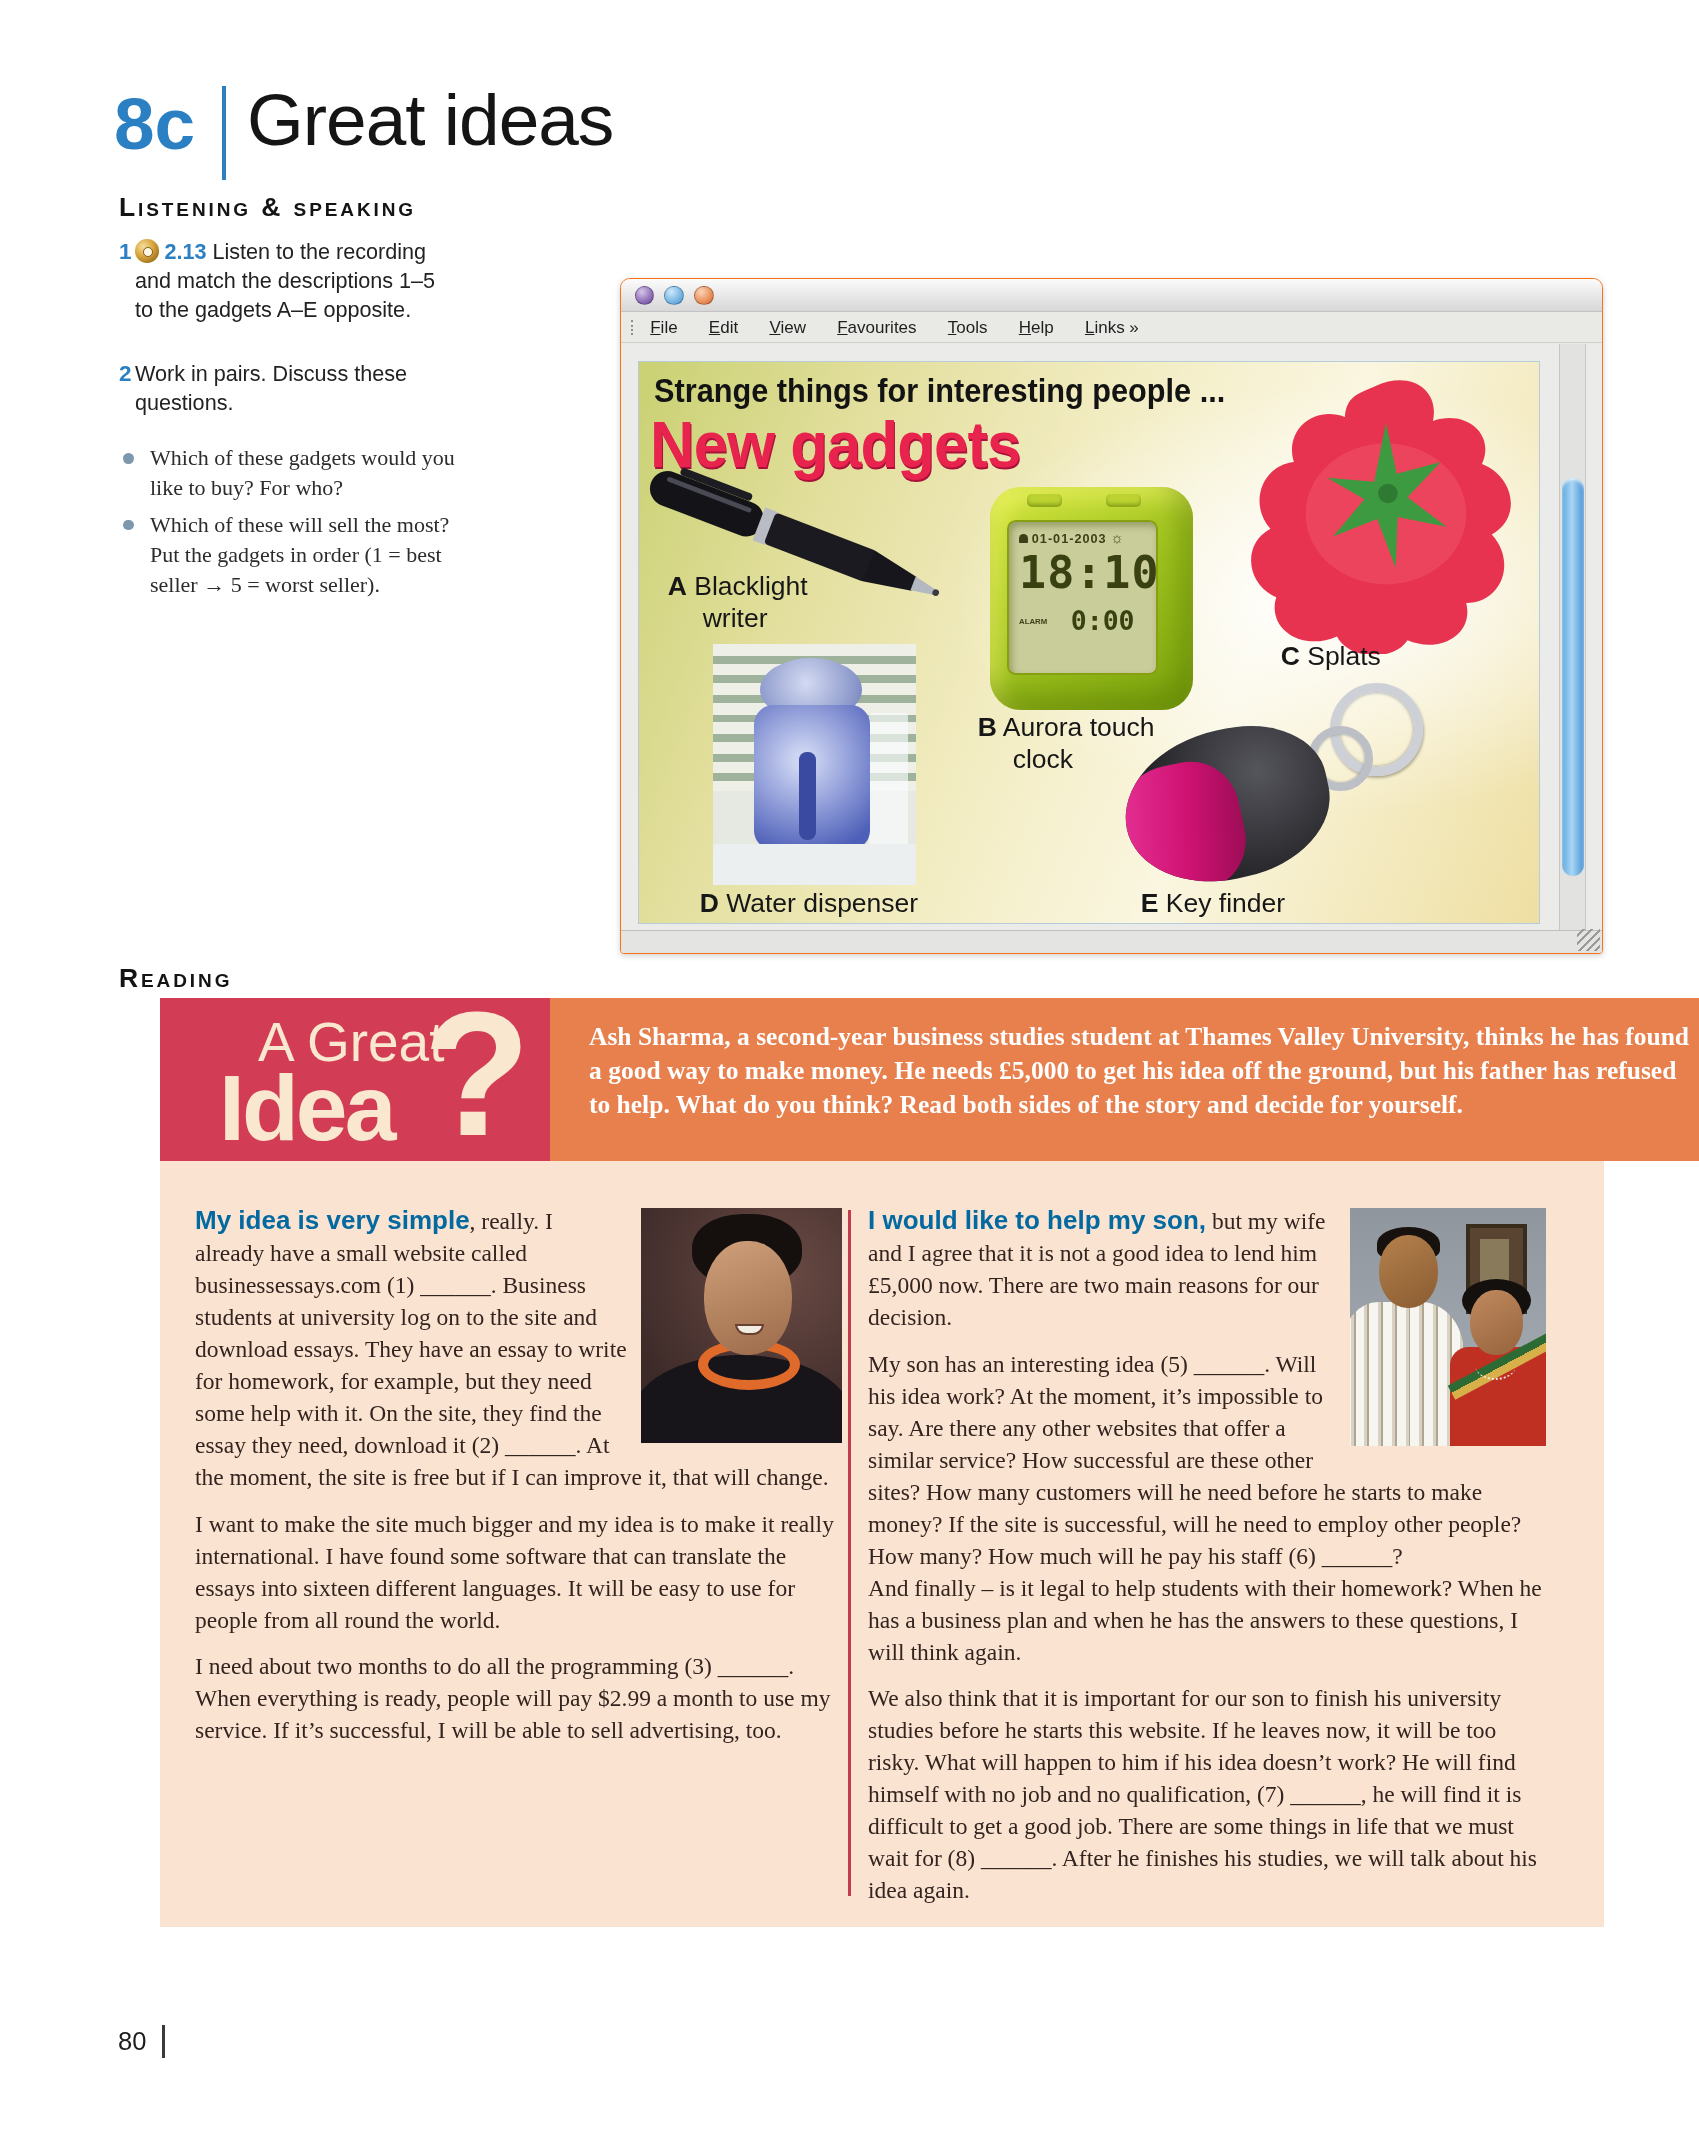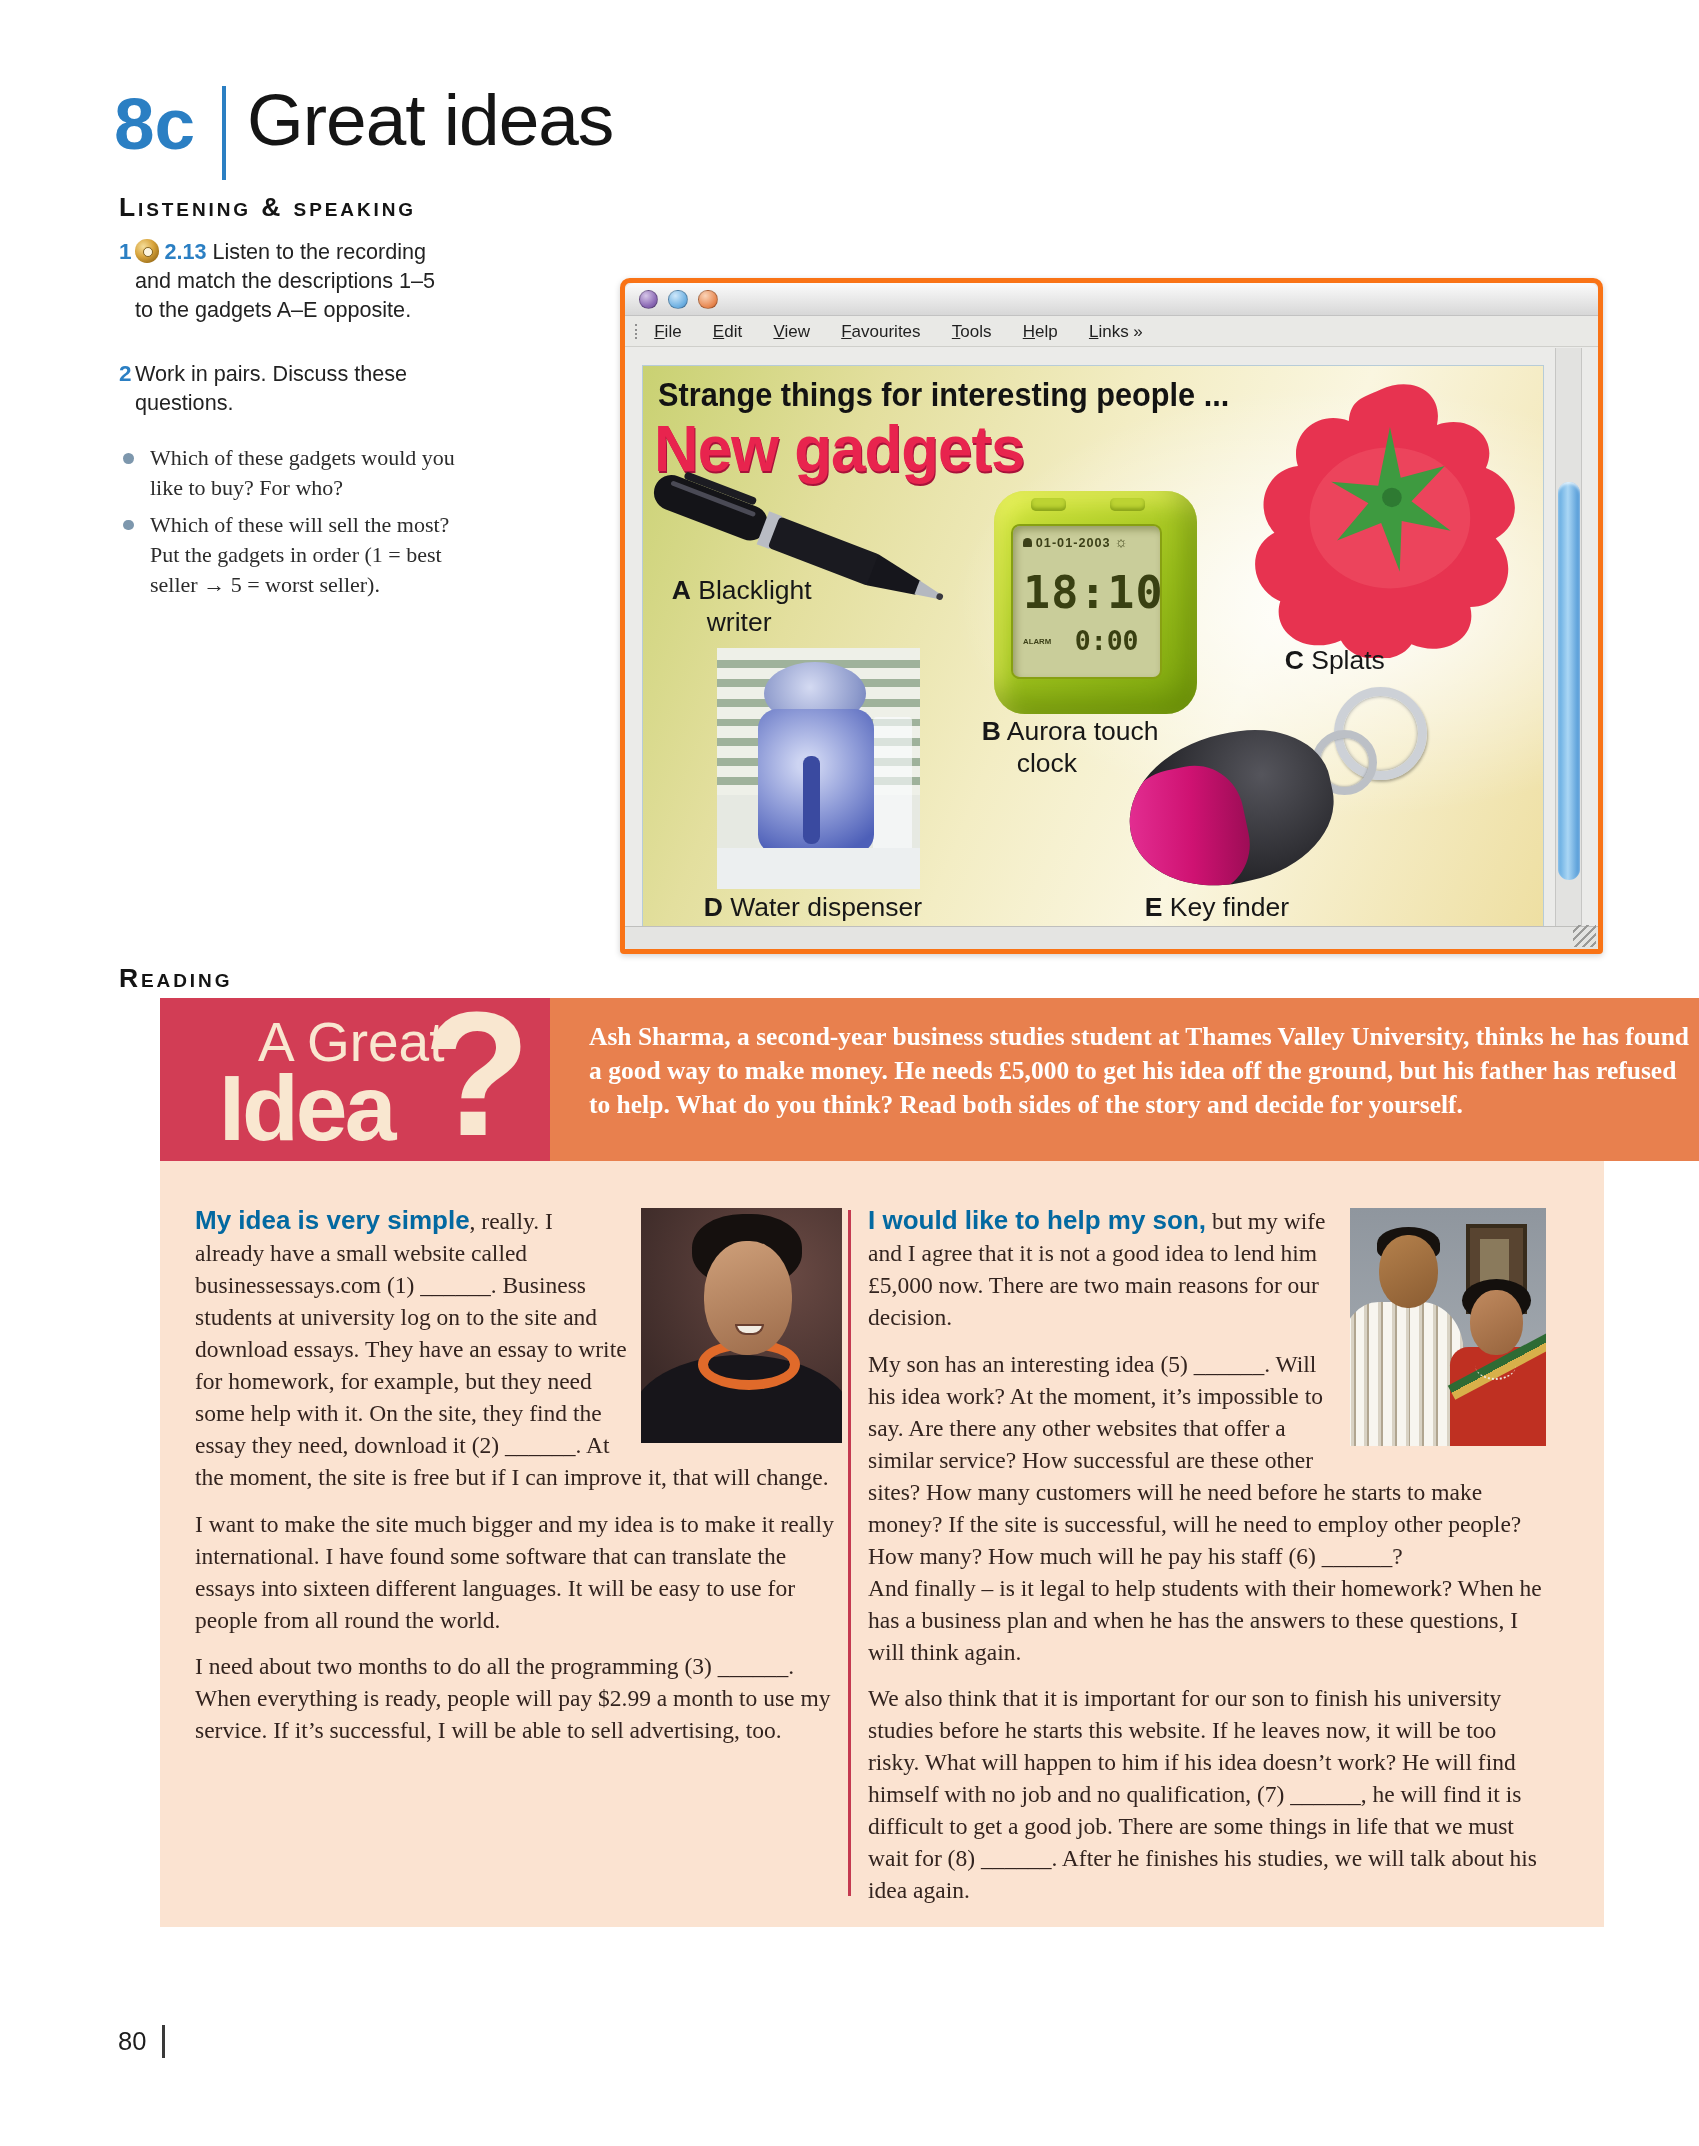--- a/index.html
+++ b/index.html
@@ -26,21 +26,21 @@
   .cd-icon::after { content:""; position:absolute; left:7.8px; top:7.8px; width:7.8px; height:7.8px;
     border-radius:50%; background:#fdf6e0; border:1px solid #7a5a18; }
   .track-num { color:#2b7fc3; font-weight:700; }
   .bullets { left:119px; top:443px; width:337px; }
   .bullet-row { position:relative; padding-left:31px; font-family:"Liberation Serif", serif;
     font-size:22px; line-height:30px; color:#2c2c2c; margin-bottom:6.9px; }
   .bullet-dot { position:absolute; left:3.9px; top:9.8px; width:10.8px; height:10.8px; border-radius:50%; background:#7d97ad; }
 
   
   .browser { left:620px; top:278px; width:983px; height:676px; background:#ebebe9;
-    border:5px solid #f97316; border-radius:9.8px 9.8px 3.9px 3.9px; box-shadow:0 2px 5.9px rgba(0,0,0,.18); }
+    border:1px solid #f97316; border-radius:9.8px 9.8px 3.9px 3.9px; box-shadow:0 2px 5.9px rgba(0,0,0,.18); }
   .titlebar { position:absolute; left:0; top:0; right:0; height:33px; border-radius:8.8px 8.8px 0 0;
     background:linear-gradient(#fbfbfb,#d7d7d7); border-bottom:1px solid #c2c2c2; }
   .win-btn { position:absolute; top:6.9px; width:19.6px; height:19.6px; border-radius:50%; border:1px solid rgba(0,0,0,.25); }
   .btn-1 { left:13.7px; background:radial-gradient(circle at 35% 28%, #d6c6e8, #8a68b4 65%, #654a8e); }
   .btn-2 { left:43px; background:radial-gradient(circle at 35% 28%, #cfe8fa, #6fb1e2 65%, #4a86bf); }
   .btn-3 { left:73px; background:radial-gradient(circle at 35% 28%, #fad4b8, #e88a54 65%, #c45a24); }
   .menubar { position:absolute; left:0; top:33px; right:0; height:31px; background:#e9e9e6;
     border-bottom:1px solid #cfcfcb; line-height:31px; font-size:17px; color:#1f1f1f; padding-left:9.8px; }
   .menu-handle { display:inline-block; width:2.9px; height:14.7px; border-left:2px dotted #8f8f8f; vertical-align:-2px; margin-right:11.8px; }
   .menu-item { display:inline-block; margin-right:26.5px; cursor:default; }
@@ -67,21 +67,21 @@
   .clock { left:351px; top:125px; width:203px; height:223px; border-radius:31px;
     background:linear-gradient(145deg,#d3e53e,#9cc01c 55%,#7aa40c);
     box-shadow:inset -11.8px -15.7px 27.4px rgba(80,110,0,.45), inset 9.8px 11.8px 21.6px rgba(255,255,120,.55); }
   .clock-tab { position:absolute; top:6.9px; width:35px; height:12.7px; border-radius:4.9px; background:#bcd332; box-shadow:inset 0 -2.9px 3.9px rgba(90,120,0,.5); }
   .tab-l { left:37px; } .tab-r { left:116px; }
   .clock-screen { position:absolute; left:17.6px; top:33px; width:151px; height:155px; border-radius:8.8px;
     background:#c9cd9a; border:2.9px solid #87a012; box-shadow:inset 2.9px 3.9px 7.8px rgba(60,70,10,.35); padding:7.8px 7.8px 0 9.8px; }
   .clock-date-row { font-size:12.7px; font-weight:700; color:#3c4018; letter-spacing:1px; white-space:nowrap; }
   .bell-icon { display:inline-block; width:8.8px; height:8.8px; background:#3c4018; border-radius:50% 50% 10% 10%; margin-right:3.9px; }
   .light-icon::before { content:"☼"; font-size:14.7px; color:#3c4018; margin-left:3.9px; }
-  .clock-time { font-family:"DejaVu Sans Mono", monospace; font-size:45px; font-weight:700; color:#394012; letter-spacing:1px; margin-top:16px; }
+  .clock-time { font-family:"DejaVu Sans Mono", monospace; font-size:45px; font-weight:700; color:#394012; letter-spacing:1px; margin-top:0; }
   .clock-alarm-row { margin-top:5.9px; }
   .clock-alarm-label { font-size:7.8px; font-weight:700; color:#3c4018; vertical-align:5.9px; margin-right:7.8px; }
   .clock-alarm-time { font-family:"DejaVu Sans Mono", monospace; font-size:26.5px; font-weight:700; color:#394012; margin-left:15.7px; }
 
   
   .splat-svg { left:600px; top:9.8px; width:289px; height:282px; }
 
   
   .water-photo { left:74px; top:282px; width:203px; height:241px; background:#e6e9e2; overflow:hidden; }
   .blinds { position:absolute; left:0; top:0; right:0; height:147px;

